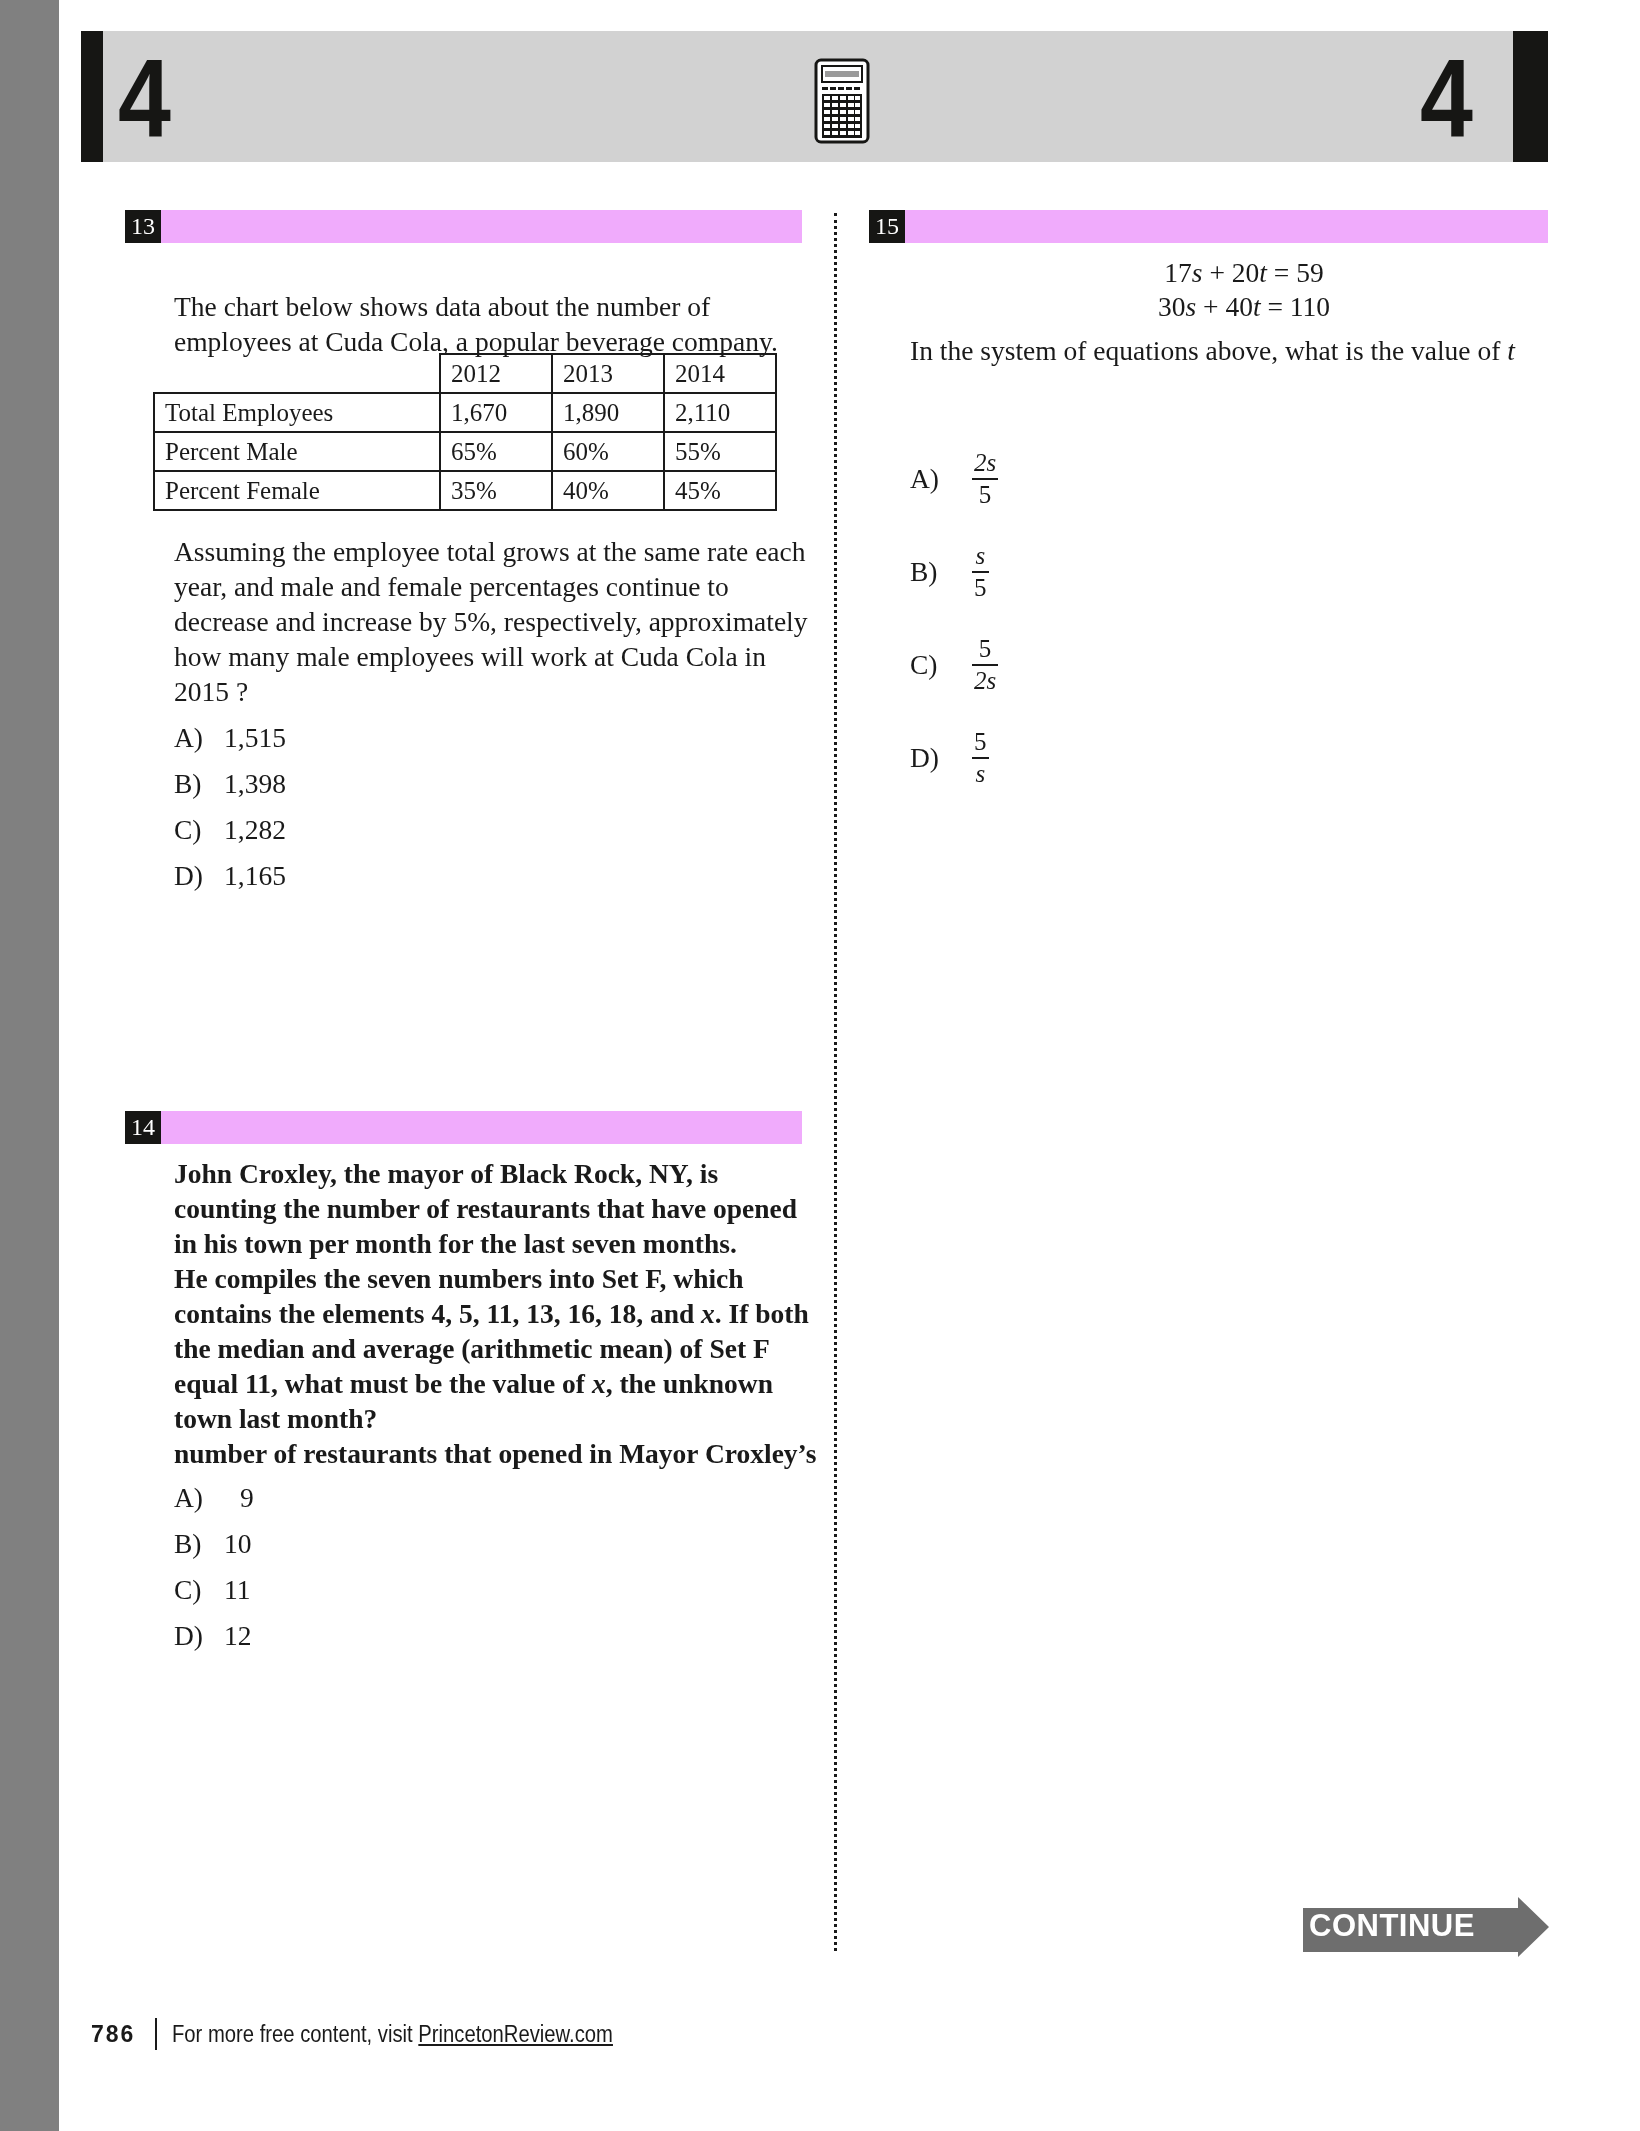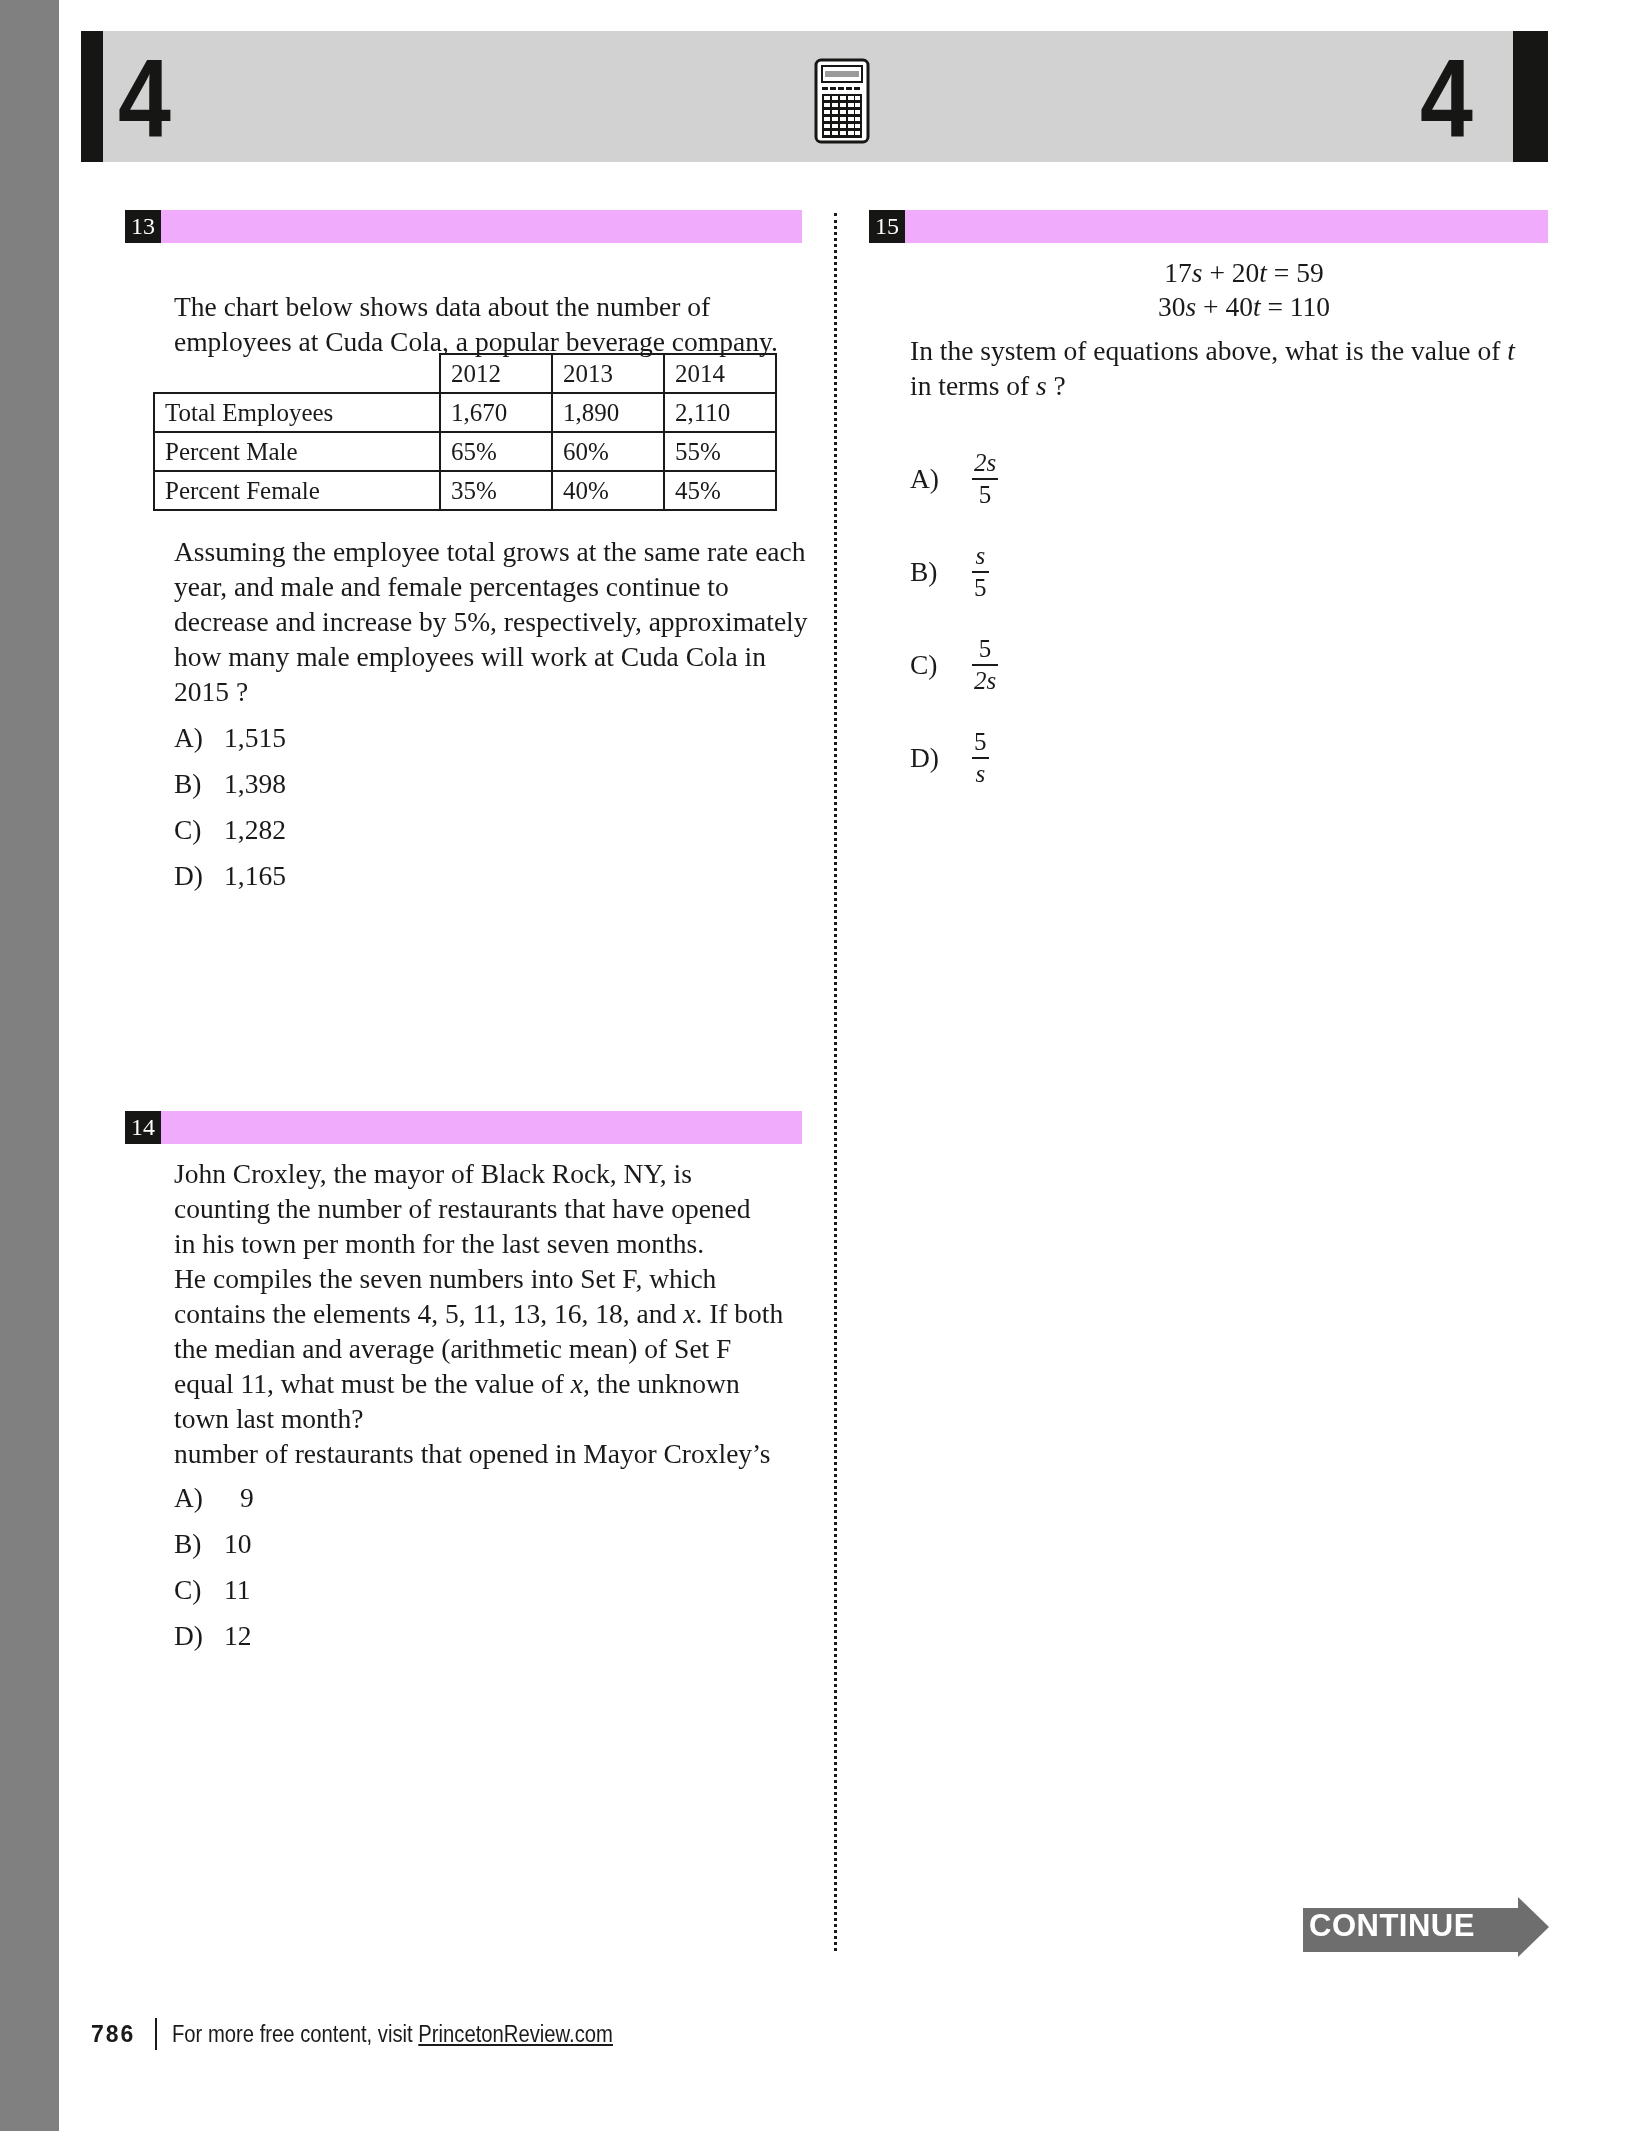--- a/index.html
+++ b/index.html
@@ -186,21 +186,21 @@
   </div>
   <div class="choice" style="height:46px;">
     <span class="lbl">D)</span>
     <span>1,165</span>
   </div>
 </div>
 
 <div class="abs qbar" style="left:125px; top:1111px; width:677px;">
   <div class="qnum">14</div>
 </div>
-<div class="abs para text" style="top:1156px; width:660px;">
+<div class="abs para text" style="top:1156px; width:660px;font-weight:bold;">
   <div>John Croxley, the mayor of Black Rock, NY, is</div>
   <div>counting the number of restaurants that have opened</div>
   <div>in his town per month for the last seven months.</div>
   <div>He compiles the seven numbers into Set F, which</div>
   <div class="italic-x">contains the elements 4, 5, 11, 13, 16, 18, and <i>x</i>. If both</div>
   <div>the median and average (arithmetic mean) of Set F</div>
   <div class="italic-x">equal 11, what must be the value of <i>x</i>, the unknown</div>
   <div>town last month?</div>
   <div>number of restaurants that opened in Mayor Croxley’s</div>
 </div>
@@ -230,21 +230,20 @@
 
 <div class="abs eq" style="top:256px;">
   <span>17</span><i>s</i><span> + 20</span><i>t</i><span> = 59</span>
 </div>
 <div class="abs eq" style="top:290px;">
   <span>30</span><i>s</i><span> + 40</span><i>t</i><span> = 110</span>
 </div>
 
 <div class="abs q15-text text" style="top:333px;">
   <div><span>In the system of equations above, what is the value of </span><i>t</i></div>
-  <div><span>in terms of </span><i>s</i><span> ?</span></div>
 </div>
 
 <div class="abs fchoice" style="top:448px;">
   <span class="lbl">A)</span>
   <span class="frac">
     <i class="num">2s</i>
     <span class="bar"></span>
     <span class="den">5</span>
   </span>
 </div>

